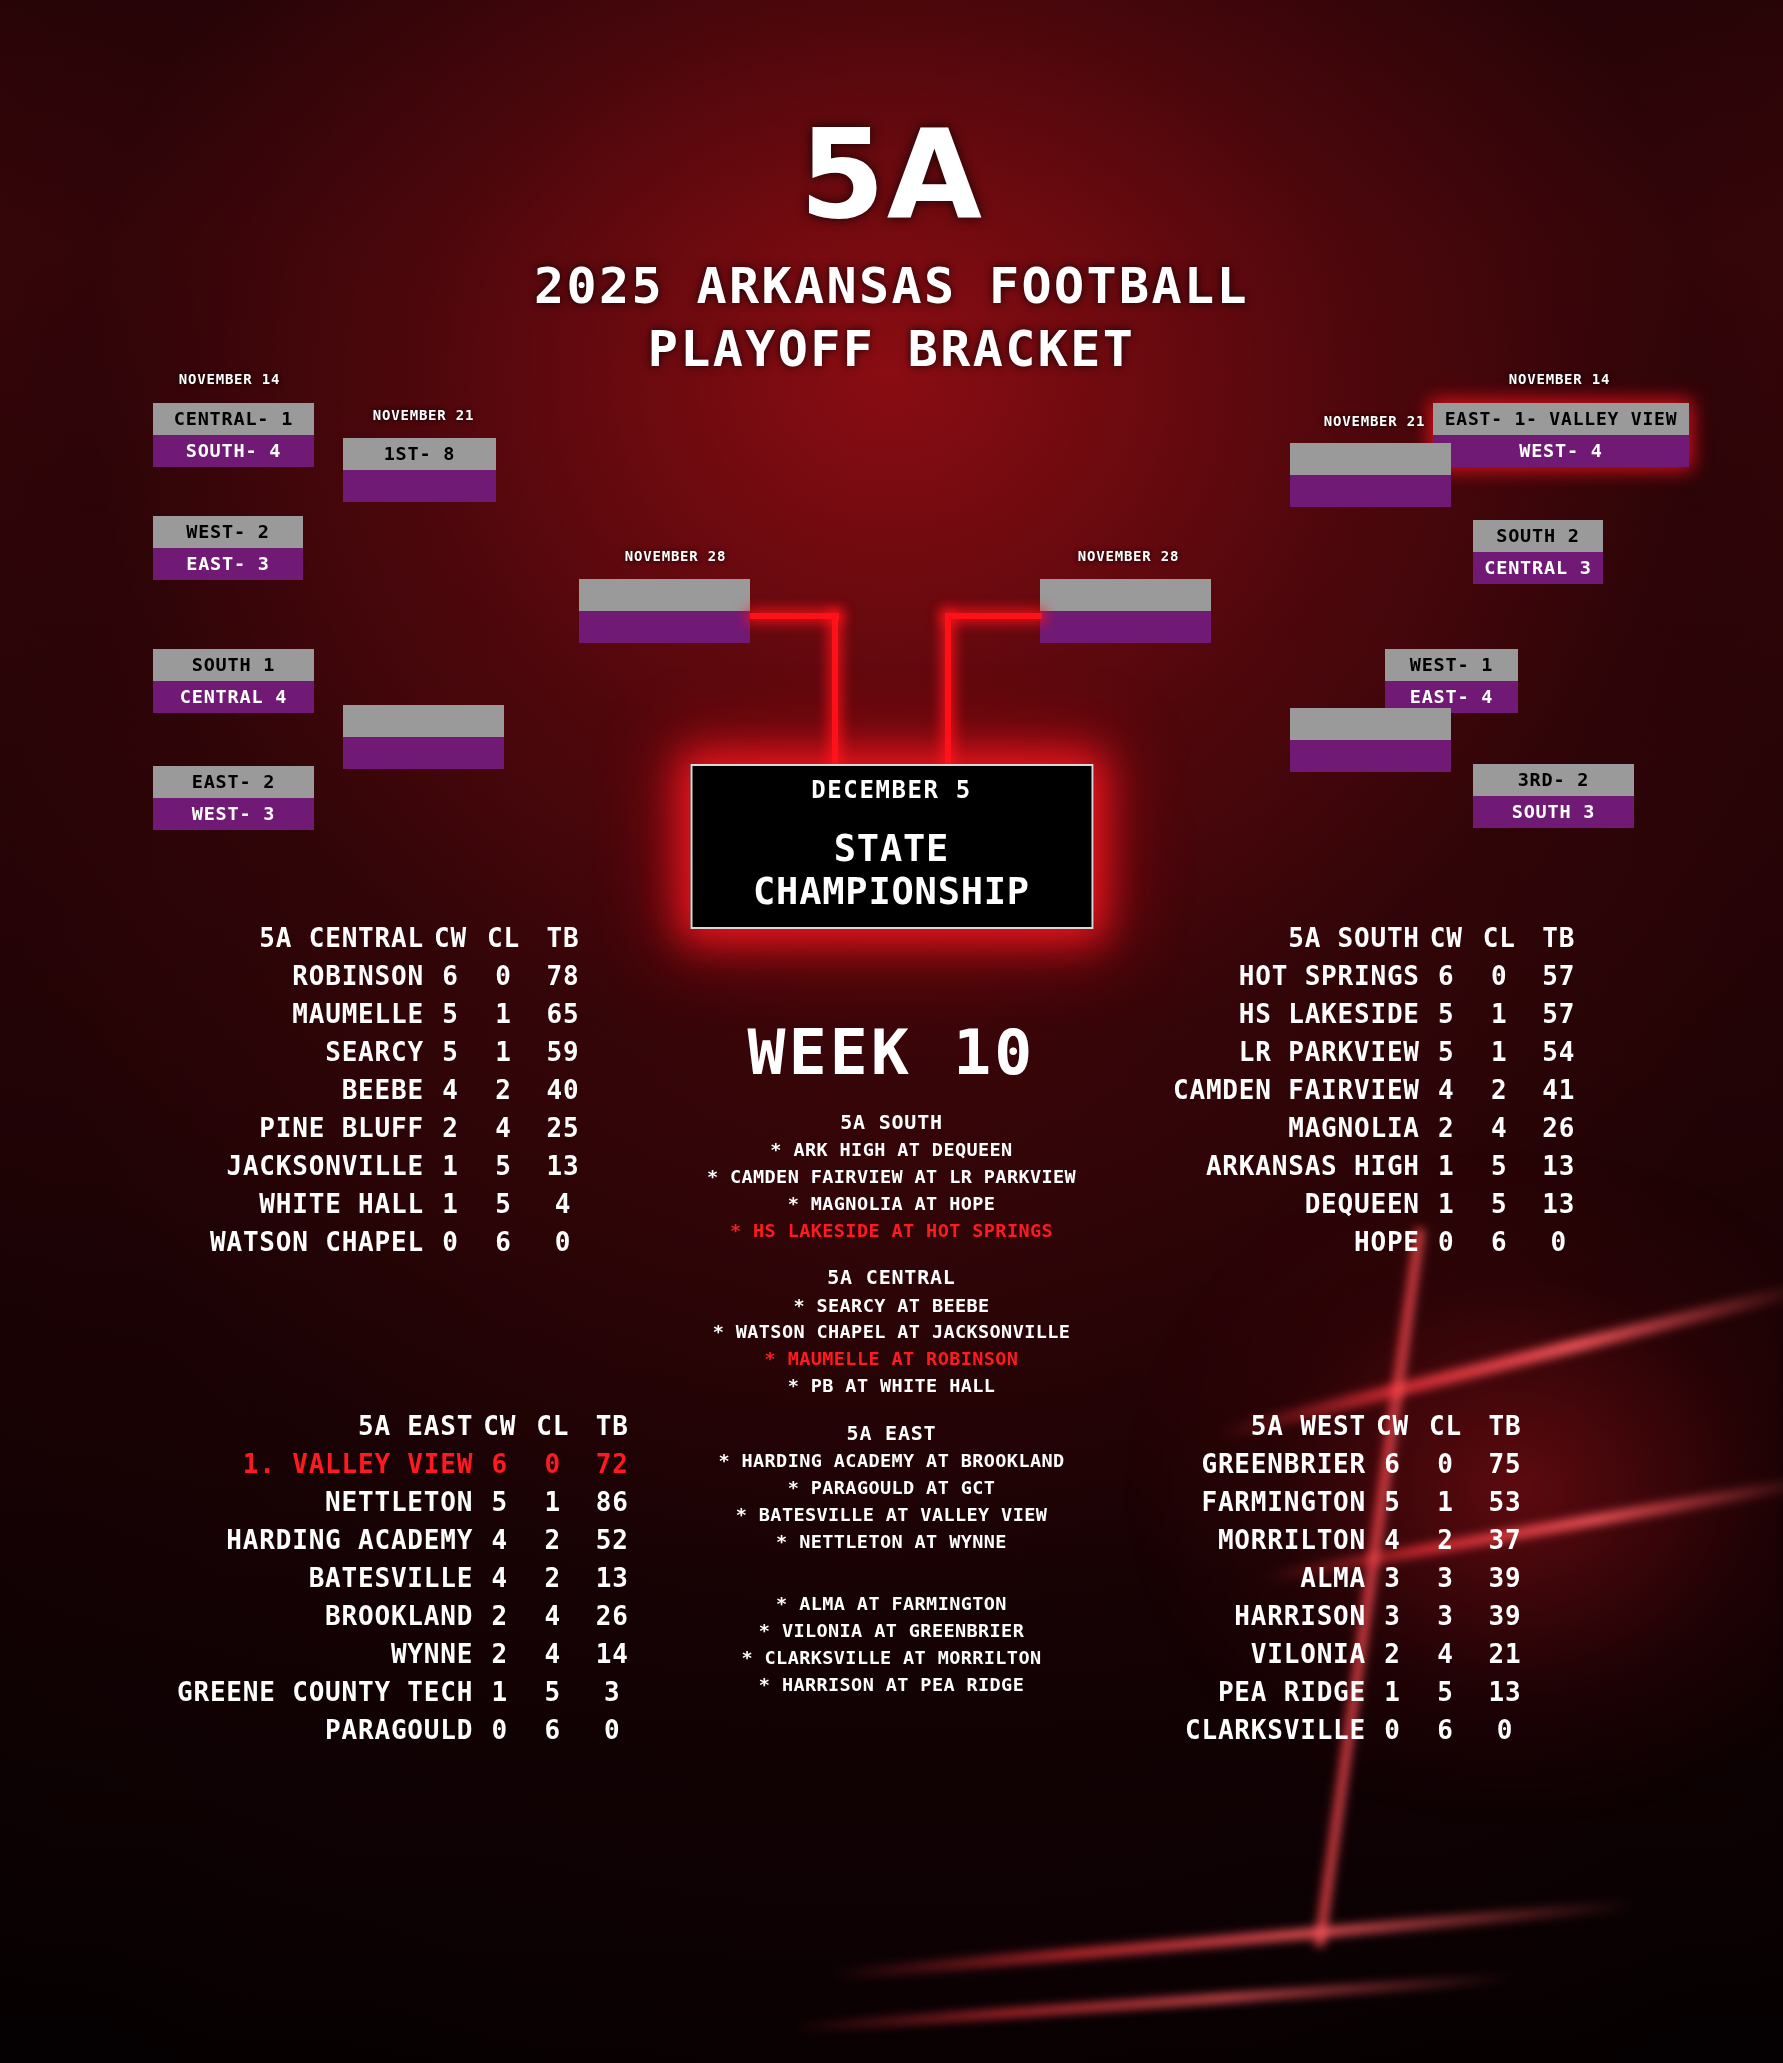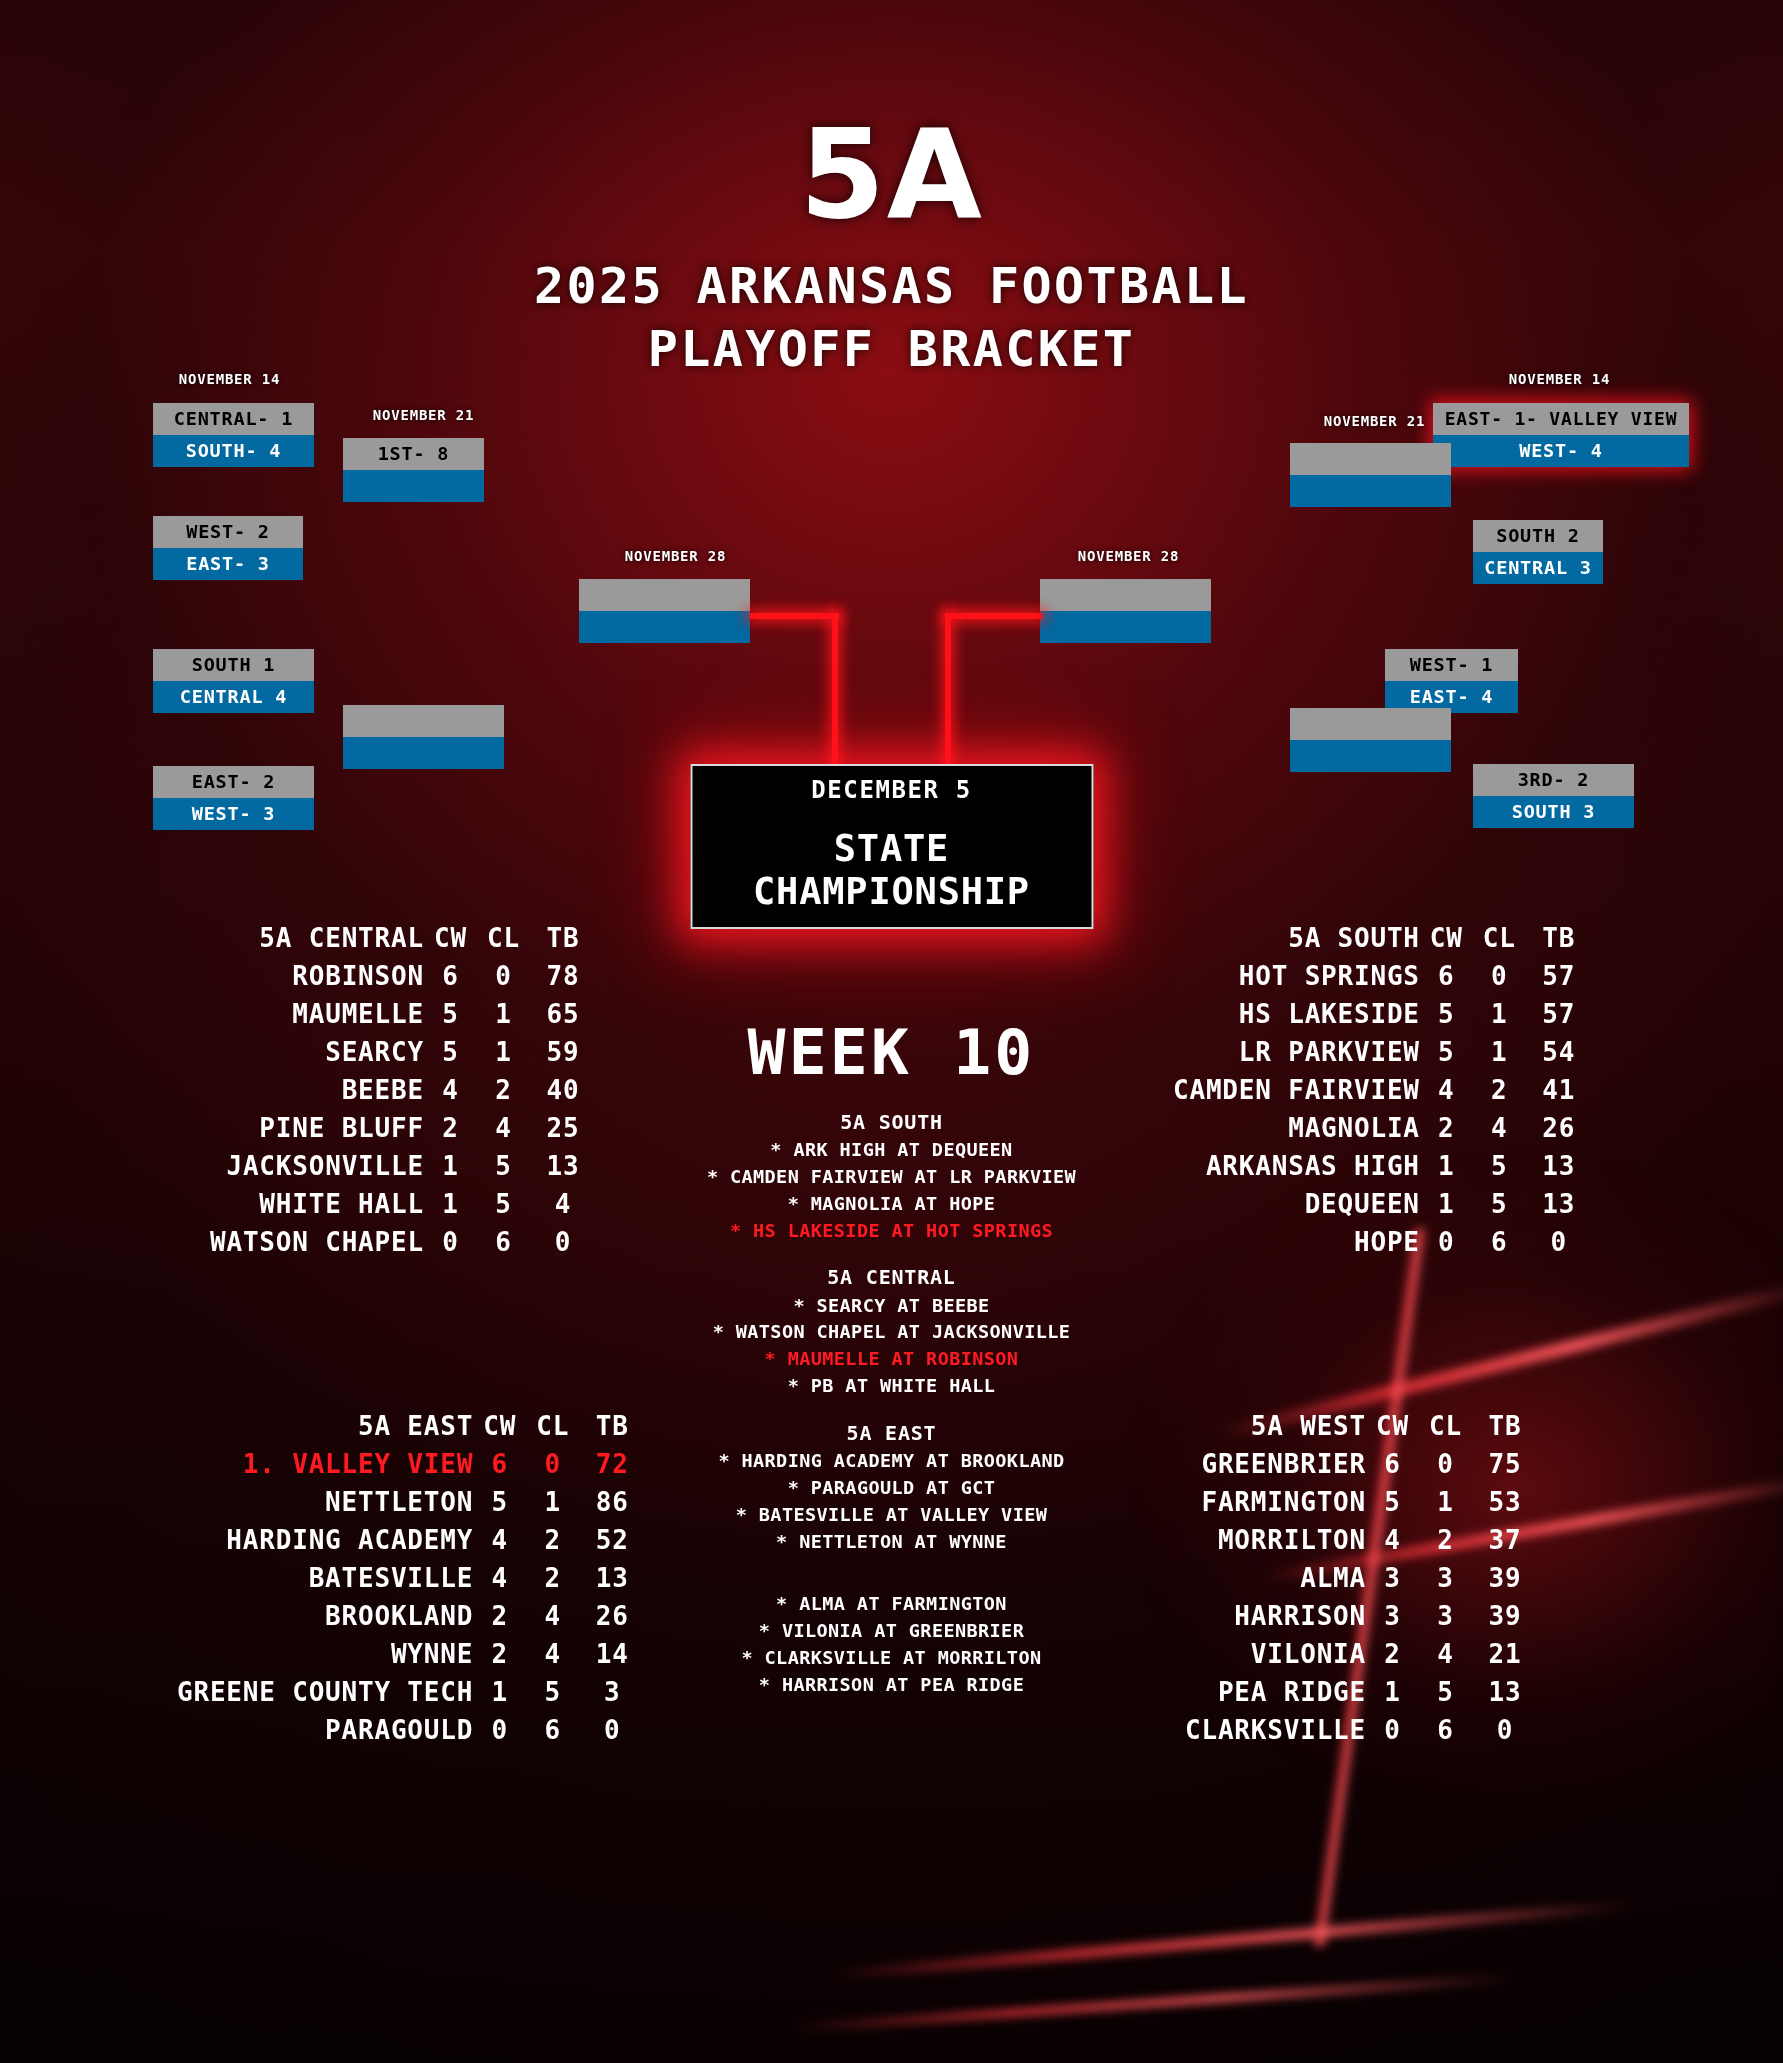--- a/index.html
+++ b/index.html
@@ -53,21 +53,21 @@
   }
   .team-top, .team-bot {
     width:100%; height:32px; line-height:32px;
     font-family:"DejaVu Sans Mono", monospace;
     font-weight:bold; font-size:18.5px; letter-spacing:0.8px;
     text-align:center; white-space:nowrap; overflow:hidden;
   }
   .team-top { background:#9a9a9a; color:#000; }
   .team-bot { background:#000; color:#fff; }
   .pair { position:absolute; }
-  .pair .team-bot { background:#0369a1; }
+  .pair .team-bot { background:#701a75; }
   .glow-box { box-shadow: 0 0 18px 3.2px rgba(255,20,30,0.85); }
   
   .conn { position:absolute; background:#ff1118; box-shadow:0 0 13px 3.2px rgba(255,20,28,0.9); }
   
   #champ {
     position:absolute; left:50%; transform:translateX(-50%);
     top:764px; width:403px; padding:9.7px 8px 14.5px;
     background:#000; border:2.4px solid #d9d9d9;
     box-shadow: 0 0 36px 9.7px rgba(255,25,35,0.85), 0 0 73px 20px rgba(255,15,25,0.45);
     text-align:center; z-index:6;
@@ -136,21 +136,21 @@
   <div class="team-top">CENTRAL- 1</div>
   <div class="team-bot">SOUTH-  4</div>
 </div>
 
 <div class="pair" style="left:153px; top:516px; width:150px;">
   <div class="team-top">WEST- 2</div>
   <div class="team-bot">EAST- 3</div>
 </div>
 
 <div class="date-label" style="position:absolute; left:331px; top:407px; width:185px; z-index:5;">NOVEMBER 21</div>
-<div class="pair" style="left:343px; top:438px; width:141px;">
+<div class="pair" style="left:343px; top:438px; width:153px;">
   <div class="team-top">1ST- 8</div>
   <div class="team-bot"></div>
 </div>
 
 <div class="pair" style="left:153px; top:649px; width:161px;">
   <div class="team-top">SOUTH 1</div>
   <div class="team-bot">CENTRAL 4</div>
 </div>
 
 <div class="pair" style="left:153px; top:766px; width:161px;">

